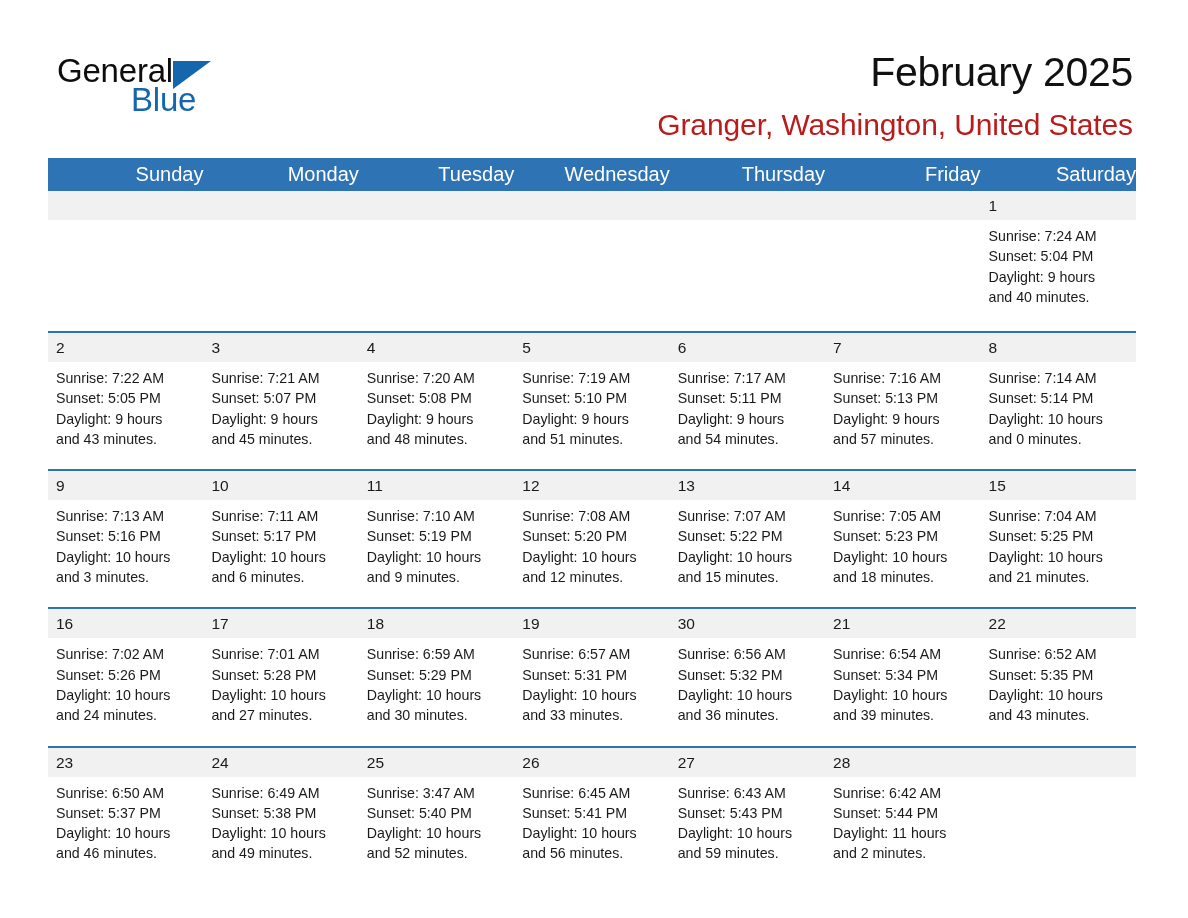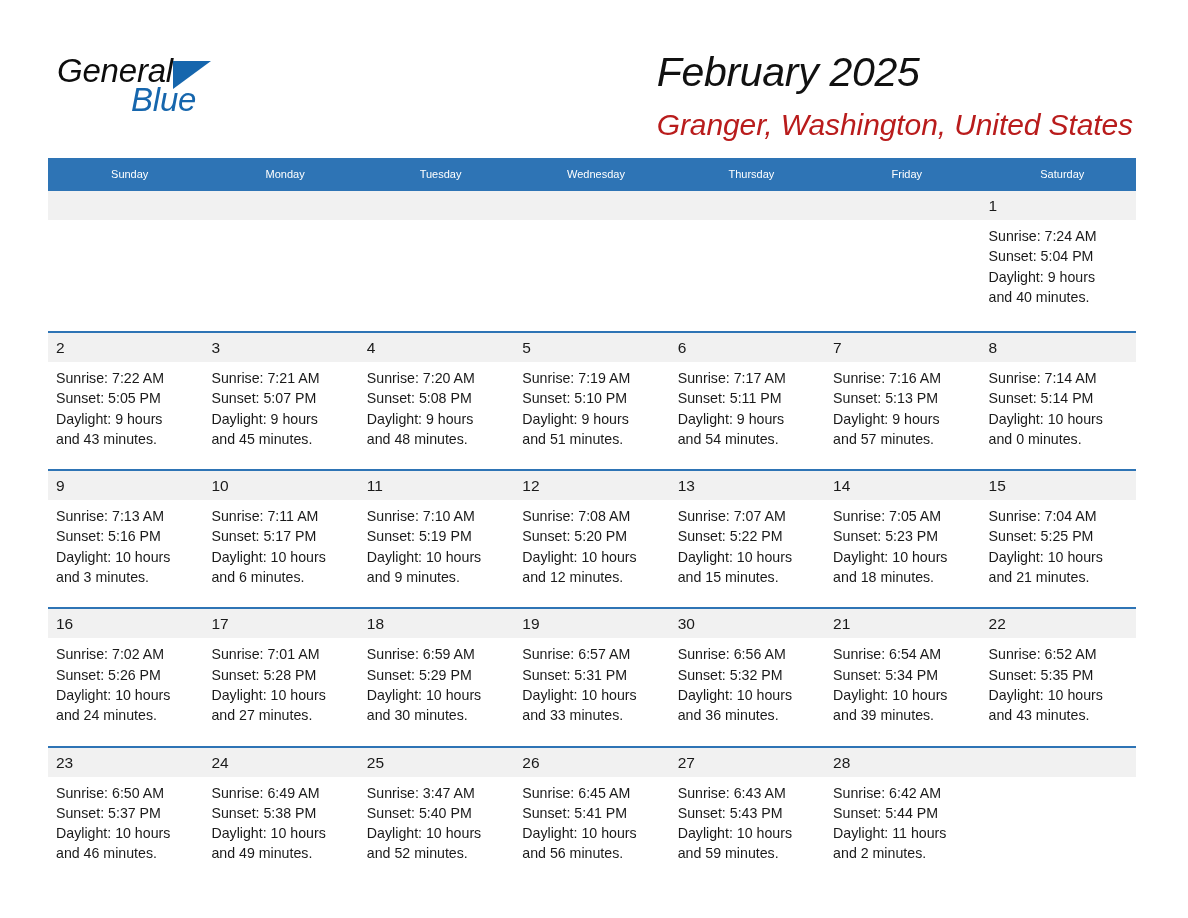--- a/index.html
+++ b/index.html
@@ -22,21 +22,20 @@
     box-sizing: border-box;
   }
 
   
   .header {
     position: absolute;
     left: 0;
     top: 0;
     width: 1188px;
     height: 152px;
-    font-style: italic;
   }
   .brand {
     position: absolute;
     left: 57px;
     top: 52px;
     width: 320px;
     height: 72px;
   }
   .brand-row1 {
     position: relative;
@@ -66,20 +65,21 @@
     font-size: 33px;
     color: #1666ad;
     letter-spacing: -0.2px;
     line-height: 38px;
   }
 
   .title-block {
     position: absolute;
     right: 55px;
     top: 48px;
+    text-align: right;
   }
   .cal-title {
     font-size: 41px;
     font-weight: normal;
     color: #111111;
     line-height: 48px;
     margin: 0;
     letter-spacing: -0.3px;
   }
   .cal-subtitle {
@@ -97,22 +97,22 @@
     left: 48px;
     top: 158px;
     width: 1088px;
     border-collapse: collapse;
     table-layout: fixed;
   }
   .calendar th {
     background: #2e74b5;
     color: #ffffff;
     font-weight: normal;
-    font-size: 11px;
-    text-align: center;
+    font-size: 20px;
+    text-align: right;
     padding: 7px 0 8px 8px;
     border: none;
     line-height: 18px;
   }
   .calendar col { width: 155.43px; }
 
   .calendar td {
     vertical-align: top;
     padding: 0;
     border: none;

